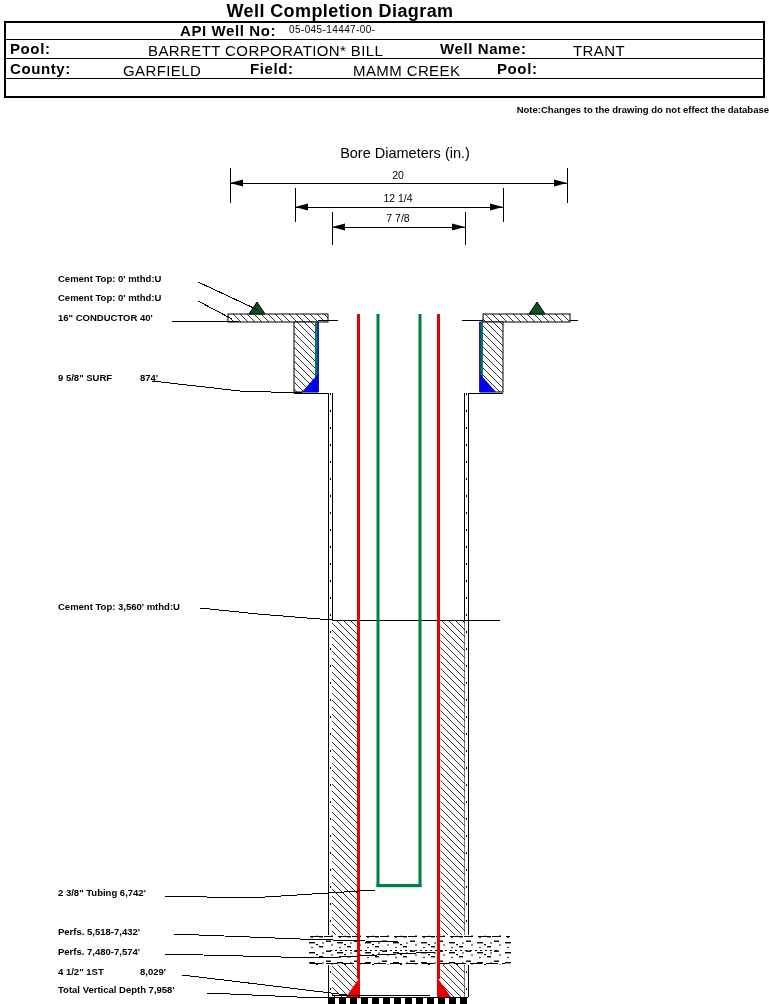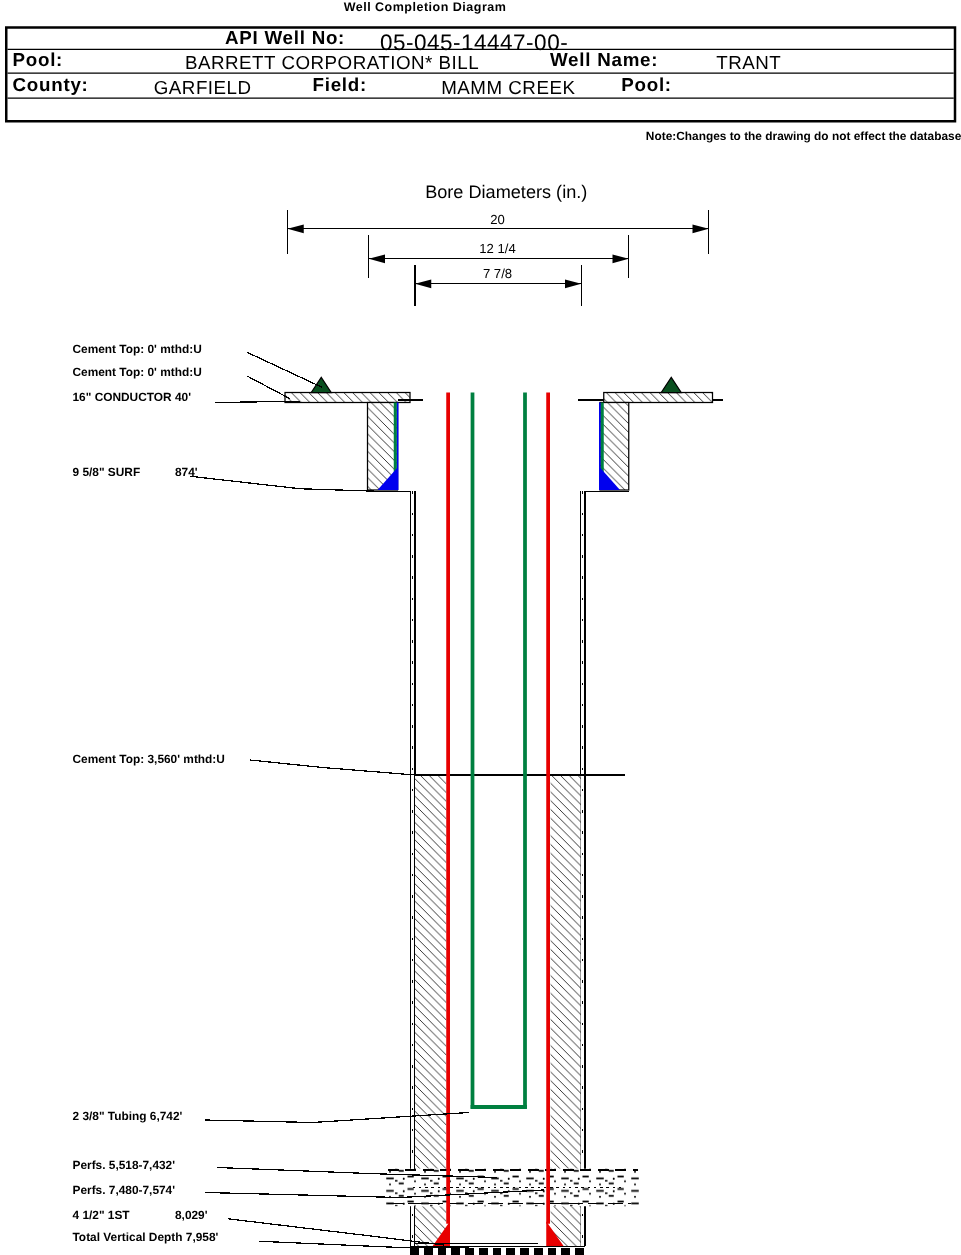--- a/index.html
+++ b/index.html
@@ -1,19 +1,19 @@
 <!DOCTYPE html>
 <html><head>
 <meta charset="utf-8">
 <style>
   html,body{margin:0;padding:0;background:#fff;}
   .page{position:relative;width:769px;height:1004px;background:#fff;
         font-family:"Liberation Sans",sans-serif;color:#000;overflow:hidden;}
   .title{position:absolute;top:1px;left:0;width:680px;text-align:center;
-         font-size:10px;font-weight:bold;letter-spacing:.4px;}
+         font-size:18px;font-weight:bold;letter-spacing:.4px;}
   .hdr{position:absolute;left:4px;top:21px;width:757px;height:73px;border:2px solid #000;}
   .sep{position:absolute;left:0;right:0;height:1px;background:#000;}
   .row{position:absolute;left:0;right:0;}
   .row span{position:absolute;white-space:pre;}
   .lbl{font-weight:bold;font-size:15px;letter-spacing:.6px;}
   .val{font-size:15px;letter-spacing:.4px;}
   .note{position:absolute;top:104px;left:0;width:769px;text-align:right;
         font-size:9.5px;font-weight:bold;}
   svg{position:absolute;left:0;top:130px;}
   .dlab{font-size:9.5px;font-weight:bold;}
@@ -28,21 +28,21 @@
 
   <div class="title">Well Completion Diagram</div>
 
   <div class="hdr">
     <div class="sep" style="top:16px"></div>
     <div class="sep" style="top:35px"></div>
     <div class="sep" style="top:55px"></div>
 
     <div class="row" style="top:0;height:16px">
       <span class="lbl" style="left:174px;top:-1px">API Well No:</span>
-      <span class="val" style="left:298px;top:1px;font-size:18px">05-045-14447-00-</span>
+      <span class="val" style="left:283px;top:1px;font-size:10px">05-045-14447-00-</span>
     </div>
 
     <div class="row" style="top:17px;height:18px">
       <span class="lbl" style="left:4px;top:0">Pool:</span>
       <span class="val" style="left:142px;top:2px">BARRETT CORPORATION* BILL</span>
       <span class="lbl" style="left:434px;top:0">Well Name:</span>
       <span class="val" style="left:567px;top:2px">TRANT</span>
     </div>
 
     <div class="row" style="top:36px;height:19px">

